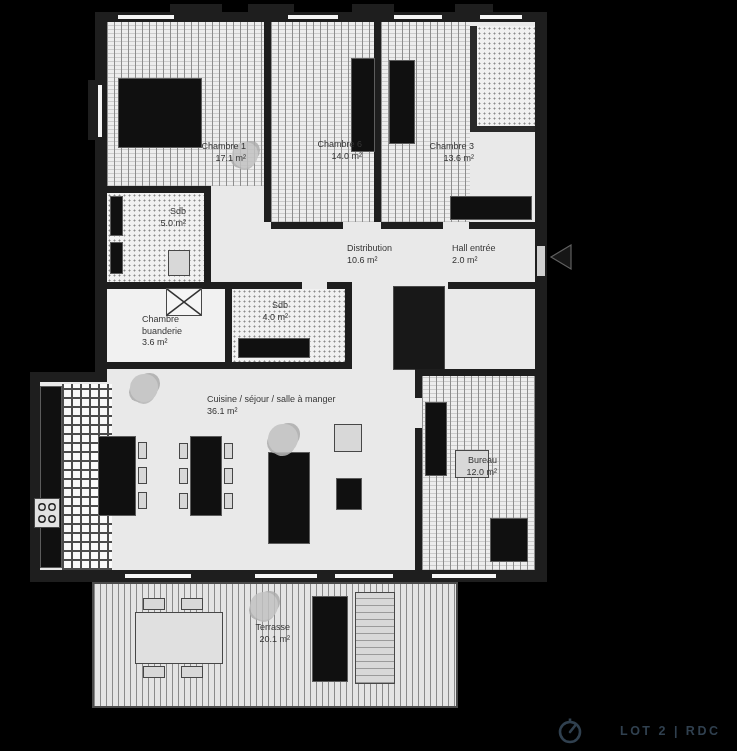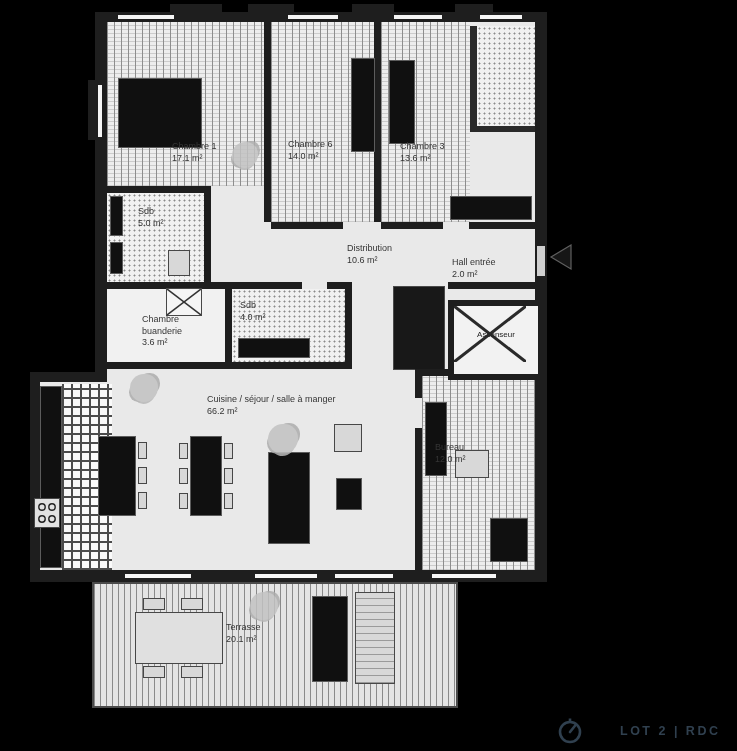--- a/index.html
+++ b/index.html
@@ -22,21 +22,21 @@
   .win{background:#f5f5f5;z-index:4;}
   .sill{background:#1e1e1e;z-index:4;}
   .tech{background:#181818;border:1px solid #4a4a4a;z-index:2;}
   .furn-d{background:#101010;border:1px solid #5c5c5c;z-index:5;}
   .furn-g{background:#d8d8d8;border:1px solid #474747;z-index:5;}
   .striped{background-image:repeating-linear-gradient(0deg,#9a9a9a 0 1px,transparent 1px 7px);}
   .plant{border-radius:50% 46% 52% 48%;background:#c2c2c2;opacity:.85;z-index:5;
     box-shadow:5px -4px 0 -3px #adadad,-5px 4px 0 -4px #adadad,0 5px 0 -3px #b8b8b8;}
   .label{z-index:6;font-size:9px;line-height:1.3;color:#353535;}
   .label span{display:block;}
-  .ctr{text-align:left;}
+  .ctr{text-align:right;}
   .nowrap{white-space:nowrap;}
   .elev{position:absolute;left:448px;top:300px;width:84px;height:68px;border:6px solid #1e1e1e;
         background:#f2f2f2;z-index:3;}
   .elev svg{position:absolute;left:0;top:0;}
   .elev-label{position:absolute;left:0;top:24px;width:100%;text-align:center;
         font-size:8px;color:#222;z-index:7;}
   #entry-arrow{position:absolute;left:549px;top:243px;z-index:6;}
   #footer-icon{position:absolute;left:556px;top:717px;z-index:8;}
   #footer-text{position:absolute;left:620px;top:724px;z-index:8;font-size:12.5px;
         font-weight:bold;letter-spacing:2.5px;color:#30404f;white-space:nowrap;}
@@ -81,27 +81,20 @@
   <div class="wall" style="left:107px;top:362px;width:245px;height:7px"></div>
   <div class="wall" style="left:415px;top:369px;width:7px;height:29px"></div>
   <div class="wall" style="left:415px;top:428px;width:7px;height:142px"></div>
   <div class="wall" style="left:415px;top:369px;width:120px;height:7px"></div>
   <div class="wall" style="left:448px;top:282px;width:87px;height:7px"></div>
   <div class="wall wall-thin" style="left:470px;top:26px;width:7px;height:104px"></div>
   <div class="wall wall-thin" style="left:470px;top:126px;width:65px;height:6px"></div>
 
   <div class="tech" style="left:393px;top:286px;width:52px;height:84px"></div>
 
-  <div class="elev">
-    <svg width="72" height="56" viewBox="0 0 72 56">
-      <line x1="0" y1="0" x2="72" y2="56" stroke="#2a2a2a" stroke-width="3"></line>
-      <line x1="72" y1="0" x2="0" y2="56" stroke="#2a2a2a" stroke-width="3"></line>
-    </svg>
-    <div class="elev-label">Ascenseur</div>
-  </div>
 
   <div class="win" style="left:118px;top:15px;width:56px;height:4px"></div>
   <div class="win" style="left:288px;top:15px;width:50px;height:4px"></div>
   <div class="win" style="left:394px;top:15px;width:48px;height:4px"></div>
   <div class="win" style="left:480px;top:15px;width:42px;height:4px"></div>
   <div class="win" style="left:125px;top:574px;width:66px;height:4px"></div>
   <div class="win" style="left:255px;top:574px;width:62px;height:4px"></div>
   <div class="win" style="left:335px;top:574px;width:58px;height:4px"></div>
   <div class="win" style="left:432px;top:574px;width:64px;height:4px"></div>
   <div class="win" style="left:98px;top:85px;width:4px;height:52px"></div>
@@ -185,37 +178,37 @@
     <span>13.6 m²</span>
   </div>
   <div class="label ctr" style="left:138px;top:206px;width:48px">
     <span>Sdb</span>
     <span>5.0 m²</span>
   </div>
   <div class="label" style="left:347px;top:243px;width:90px">
     <span>Distribution</span>
     <span>10.6 m²</span>
   </div>
-  <div class="label" style="left:452px;top:257px;width:80px">
+  <div class="label" style="left:452px;top:243px;width:80px">
     <span>Hall entrée</span>
     <span>2.0 m²</span>
   </div>
   <div class="label" style="left:142px;top:314px;width:58px">
     <span>Chambre buanderie</span>
     <span>3.6 m²</span>
   </div>
   <div class="label ctr" style="left:240px;top:300px;width:48px">
     <span>Sdb</span>
     <span>4.0 m²</span>
   </div>
   <div class="label nowrap" style="left:207px;top:394px">
     <span>Cuisine / séjour / salle à manger</span>
-    <span>66.2 m²</span>
-  </div>
-  <div class="label ctr" style="left:435px;top:442px;width:62px">
+    <span>36.1 m²</span>
+  </div>
+  <div class="label ctr" style="left:435px;top:455px;width:62px">
     <span>Bureau</span>
     <span>12.0 m²</span>
   </div>
   <div class="label ctr" style="left:226px;top:622px;width:64px">
     <span>Terrasse</span>
     <span>20.1 m²</span>
   </div>
 
   <svg id="footer-icon" width="28" height="28" viewBox="0 0 28 28">
     <circle cx="14" cy="15" r="10" fill="none" stroke="#30404f" stroke-width="2.6"></circle>

